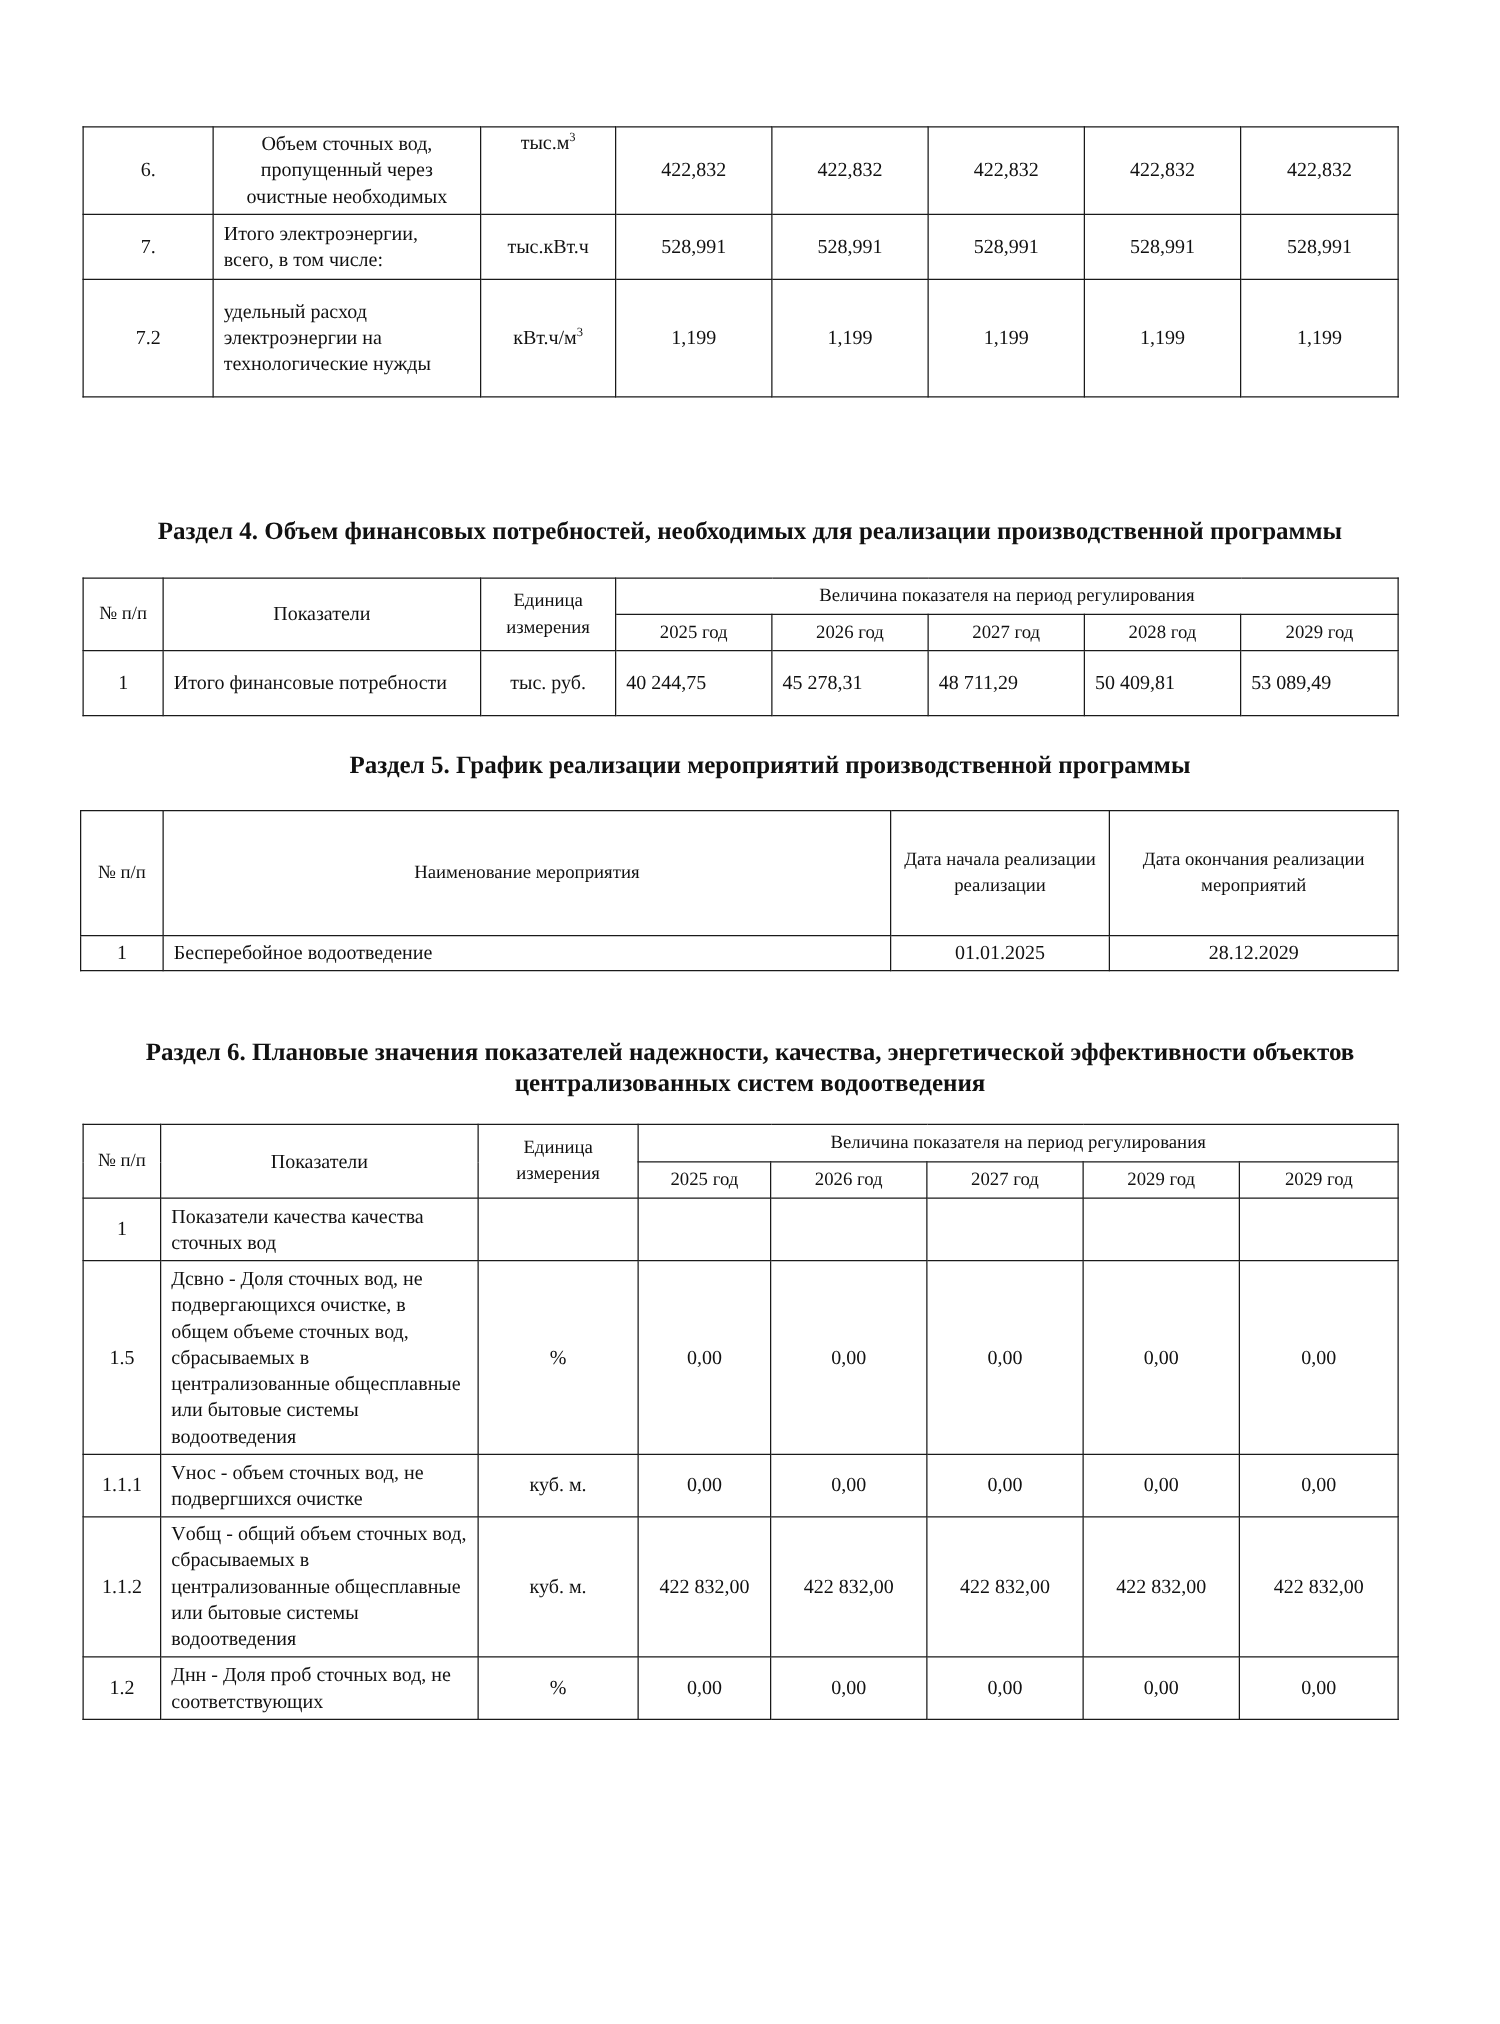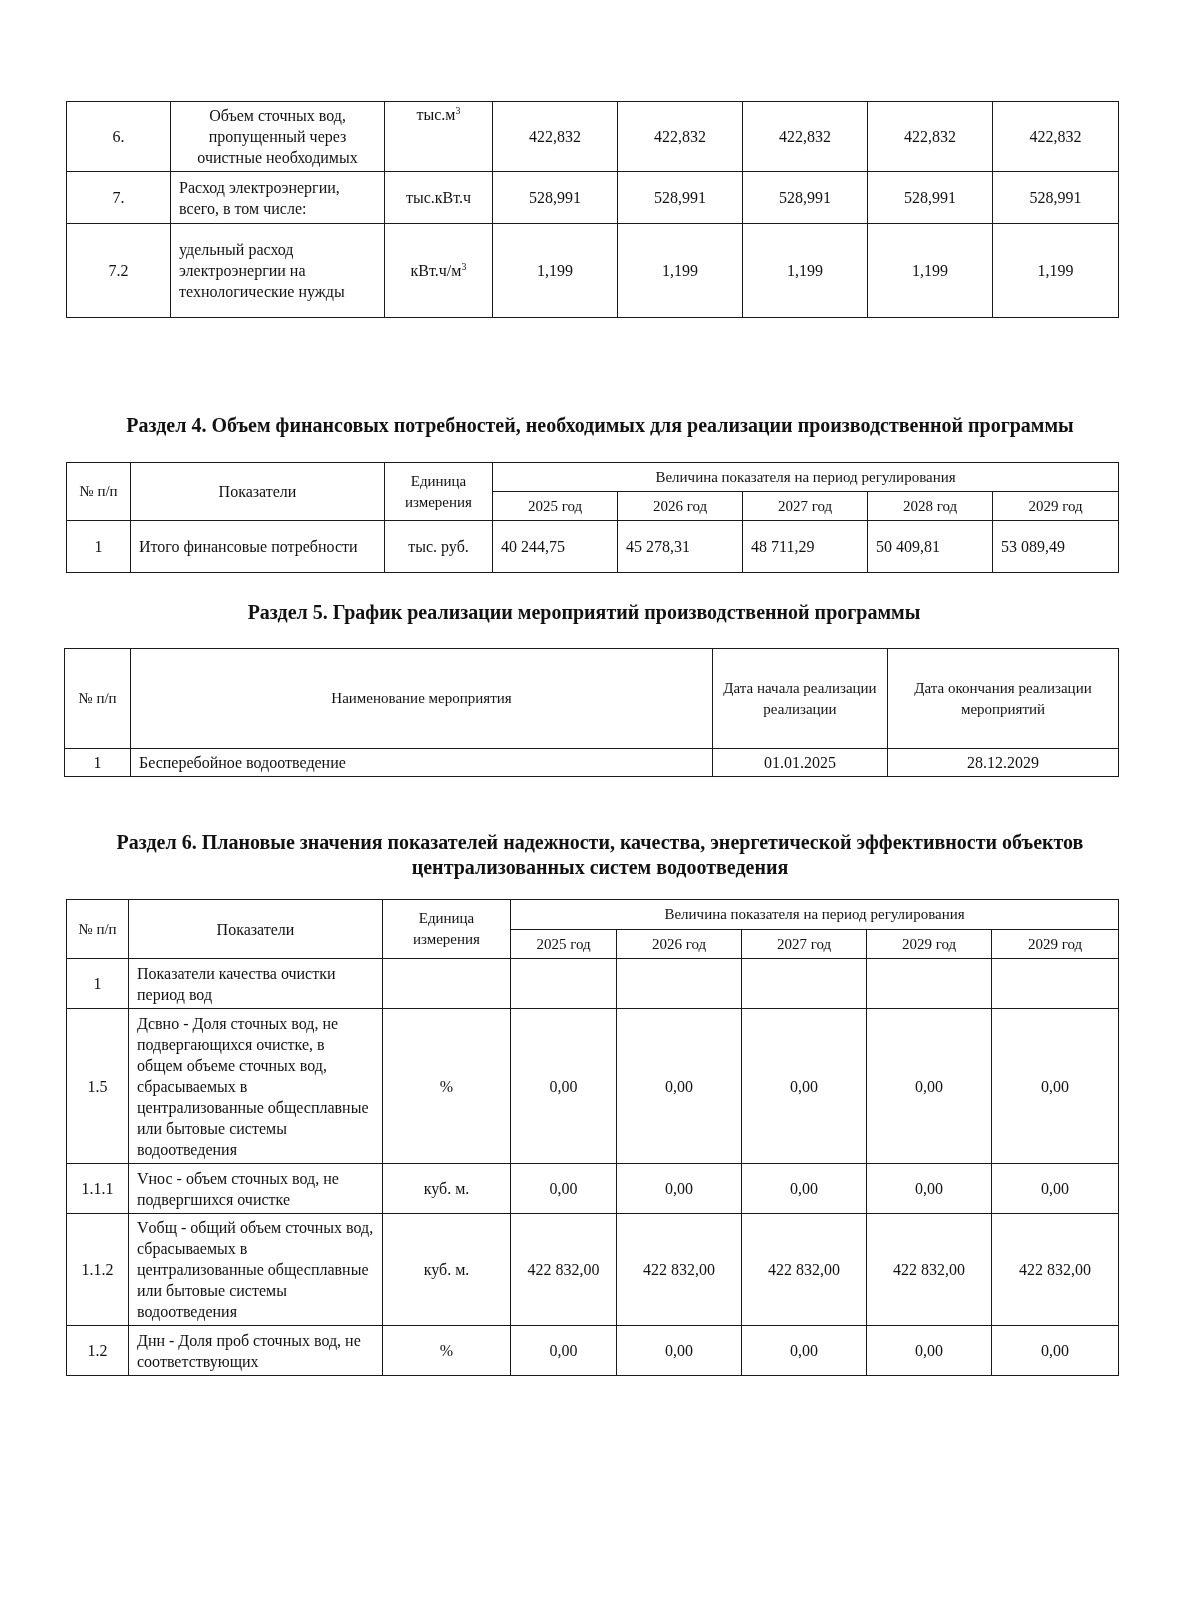--- a/index.html
+++ b/index.html
@@ -9,21 +9,21 @@
   }
   table { border-collapse: collapse; table-layout: fixed; position: absolute; }
   td, th {
     border: 1.5px solid #1a1a1a; font-weight: normal; font-size: 16px;
     line-height: 21px; padding: 2px 8px; vertical-align: middle; text-align: center;
   }
   td.left { text-align: left; }
   td.right { text-align: left; padding-right: 10px; }
   sup { font-size: 10px; line-height: 0; vertical-align: 6px; }
   .heading {
-    position: absolute; left: 44px; width: 1080px; text-align: center;
+    position: absolute; left: 76px; width: 1080px; text-align: center;
     font-weight: bold; font-size: 20px; line-height: 25px;
   }
   .hdr-small { font-size: 15px; }
 </style>
 </head>
 <body>
 
 <table style="left:66px; top:101px; width:1052px;">
   <colgroup>
     <col style="width:104px">
@@ -41,21 +41,21 @@
       <td>Объем сточных вод, пропущенный через очистные необходимых</td>
       <td style="vertical-align:top"><span>тыс.м</span><sup>3</sup></td>
       <td>422,832</td>
       <td>422,832</td>
       <td>422,832</td>
       <td>422,832</td>
       <td>422,832</td>
     </tr>
     <tr style="height:52px">
       <td>7.</td>
-      <td class="left">Расход электроэнергии, всего, в том числе:</td>
+      <td class="left">Итого электроэнергии, всего, в том числе:</td>
       <td>тыс.кВт.ч</td>
       <td>528,991</td>
       <td>528,991</td>
       <td>528,991</td>
       <td>528,991</td>
       <td>528,991</td>
     </tr>
     <tr style="height:94px">
       <td>7.2</td>
       <td class="left">удельный расход электроэнергии на технологические нужды</td>
@@ -162,21 +162,21 @@
       <th class="hdr-small">2025 год</th>
       <th class="hdr-small">2026 год</th>
       <th class="hdr-small">2027 год</th>
       <th class="hdr-small">2029 год</th>
       <th class="hdr-small">2029 год</th>
     </tr>
   </thead>
   <tbody>
     <tr style="height:50px">
       <td>1</td>
-      <td class="left">Показатели качества очистки период вод</td>
+      <td class="left">Показатели качества качества сточных вод</td>
       <td></td>
       <td></td>
       <td></td>
       <td></td>
       <td></td>
       <td></td>
     </tr>
     <tr style="height:155px">
       <td>1.5</td>
       <td class="left">Дсвно - Доля сточных вод, не подвергающихся очистке, в общем объеме сточных вод, сбрасываемых в централизованные общесплавные или бытовые системы водоотведения</td>

